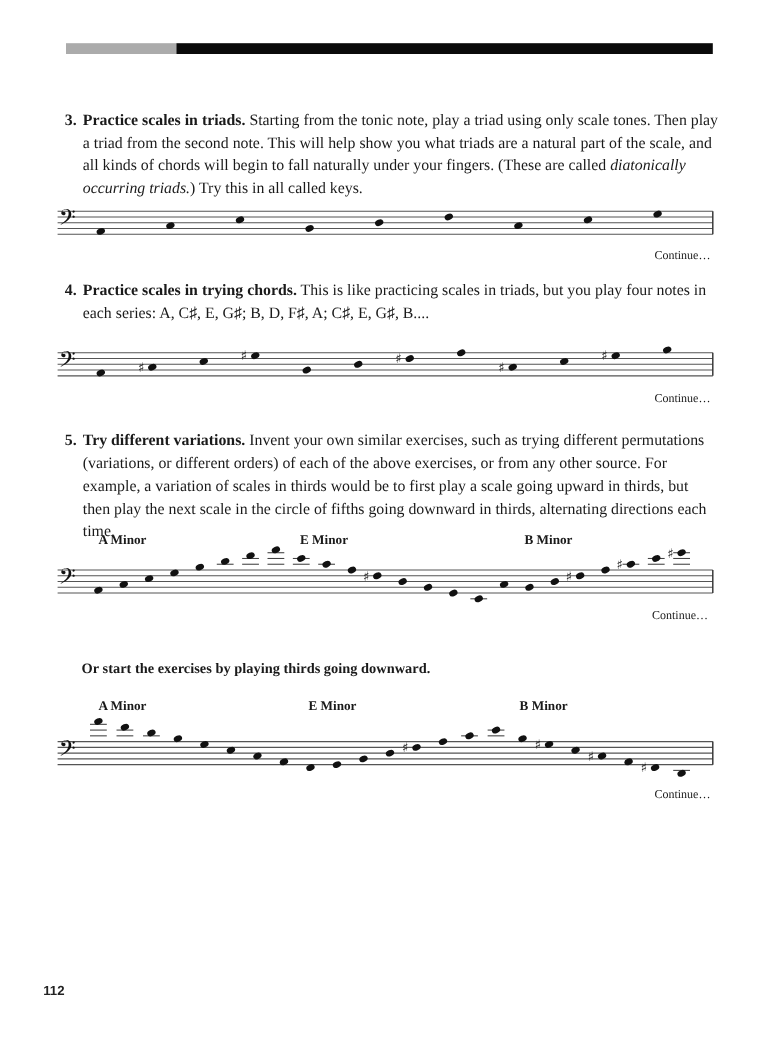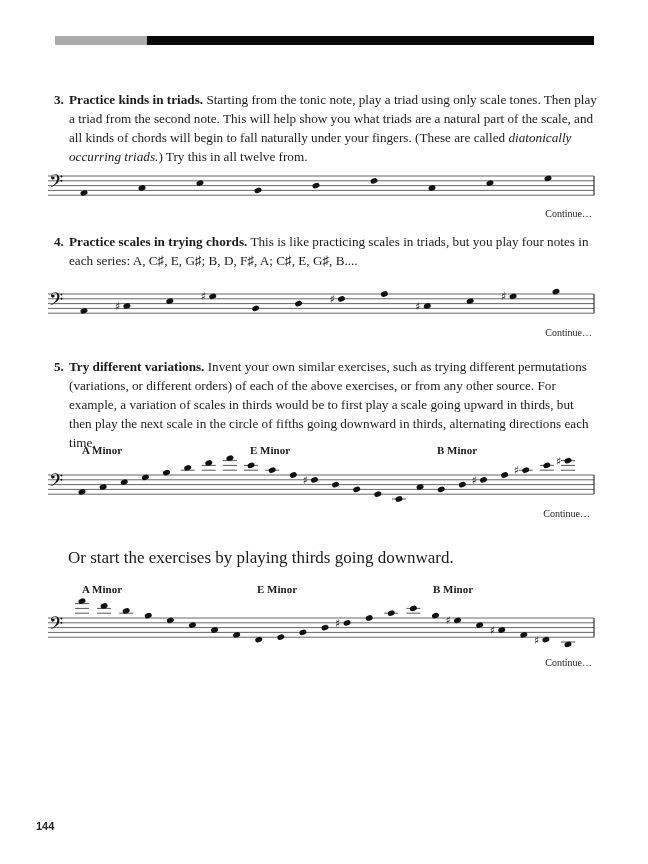--- a/index.html
+++ b/index.html
@@ -4,38 +4,38 @@
 <style>
   html,body{margin:0;padding:0;background:#fff;}
   body{width:648px;height:864px;position:relative;overflow:hidden;font-family:"Liberation Serif","DejaVu Serif",serif;color:#1a1a1a;}
   .topbar{position:absolute;top:36px;left:55px;width:539px;height:9px;display:flex;}
   .topbar .gray{width:92px;height:100%;background:#ababab;}
   .topbar .black{flex:1;height:100%;background:#0a0a0a;}
   .para{position:absolute;left:54px;width:545px;font-size:13.2px;line-height:19px;}
   .para .num{position:absolute;left:0;top:0;font-weight:bold;}
   .para .body{margin-left:15px;}
   .para b{font-weight:bold;}
-  .plain{position:absolute;left:68px;font-size:17px;line-height:19px;}
+  .plain{position:absolute;left:68px;font-size:12px;line-height:19px;font-weight:bold;}
   .continue{position:absolute;right:56px;font-size:10px;}
   .key-label{position:absolute;font-size:11px;font-weight:bold;font-family:Liberation Serif, serif;}
   svg.staff{position:absolute;left:48px;width:548px;overflow:visible;}
   .pagenum{position:absolute;left:36px;top:820px;font-family:"Liberation Sans","DejaVu Sans",sans-serif;font-size:11px;font-weight:bold;color:#222;}
 </style>
 </head>
 <body>
 
 <div class="topbar">
   <div class="gray"></div>
   <div class="black"></div>
 </div>
 
 <div class="para" style="top:90px;">
   <span class="num">3.</span>
   <div class="body">
-    <b>Practice kinds in triads.</b><span> Starting from the tonic note, play a triad using only scale tones. Then play a triad from the second note. This will help show you what triads are a natural part of the scale, and all kinds of chords will begin to fall naturally under your fingers. (These are called </span><i>diatonically occurring triads.</i><span>) Try this in all twelve from.</span>
+    <b>Practice scales in triads.</b><span> Starting from the tonic note, play a triad using only scale tones. Then play a triad from the second note. This will help show you what triads are a natural part of the scale, and all kinds of chords will begin to fall naturally under your fingers. (These are called </span><i>diatonically occurring triads.</i><span>) Try this in all called keys.</span>
   </div>
 </div>
 <svg class="staff" id="staff-0" style="top:150px;height:60px;">
     <line x1="0" x2="546" y1="26" y2="26" stroke="#555" stroke-width="0.9"></line>
     <line x1="0" x2="546" y1="30.8" y2="30.8" stroke="#555" stroke-width="0.9"></line>
     <line x1="0" x2="546" y1="35.6" y2="35.6" stroke="#555" stroke-width="0.9"></line>
     <line x1="0" x2="546" y1="40.4" y2="40.4" stroke="#555" stroke-width="0.9"></line>
     <line x1="0" x2="546" y1="45.2" y2="45.2" stroke="#555" stroke-width="0.9"></line>
     <line x1="546" x2="546" y1="26" y2="45.2" stroke="#333" stroke-width="1.2"></line>
     <text x="1" y="41" font-size="22" font-family="DejaVu Serif, serif" fill="#111">𝄢</text>
@@ -330,13 +330,13 @@
       <ellipse cx="497.9090909090909" cy="47.6" rx="3.6" ry="2.6" transform="rotate(-22 497.9090909090909 47.6)" fill="#111"></ellipse>
       <text x="485.9090909090909" y="51.6" font-size="11" font-family="DejaVu Sans, sans-serif" fill="#222">♯</text>
     </g>
     <g>
       <line x1="513" x2="527" y1="50" y2="50" stroke="#444" stroke-width="0.9"></line>
       <ellipse cx="520" cy="52.400000000000006" rx="3.6" ry="2.6" transform="rotate(-22 520 52.400000000000006)" fill="#111"></ellipse>
     </g>
   </svg>
 <div class="continue" style="top:657px;">Continue…</div>
 
-<div class="pagenum">144</div>
+<div class="pagenum">112</div>
 
 </body></html>

